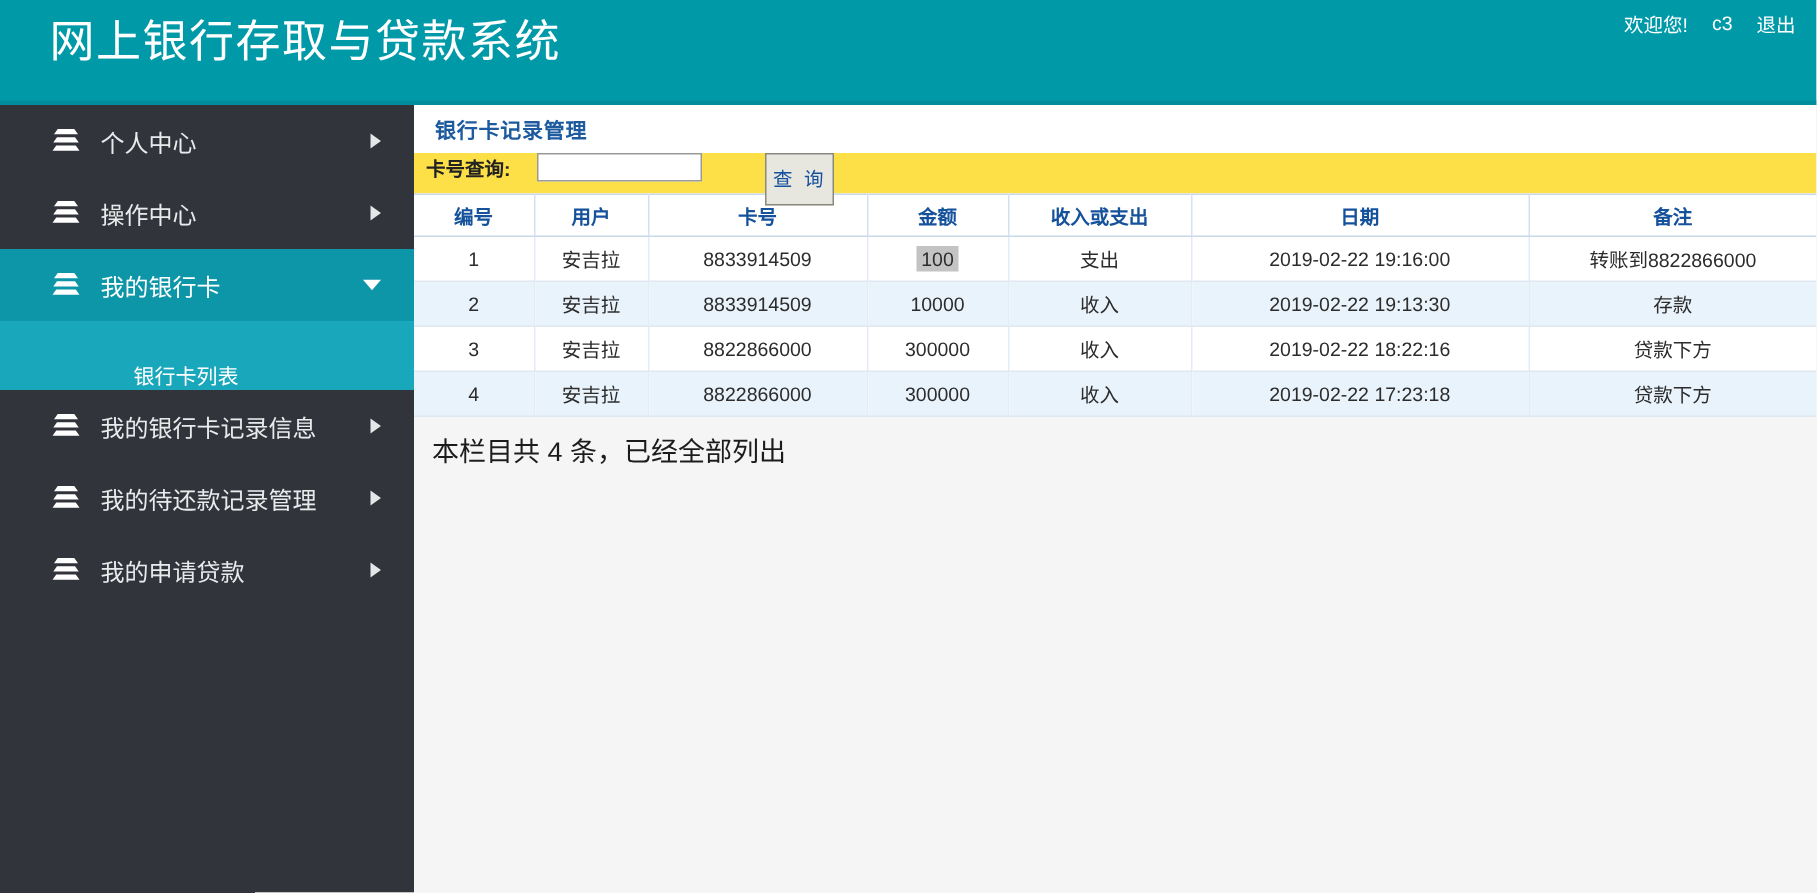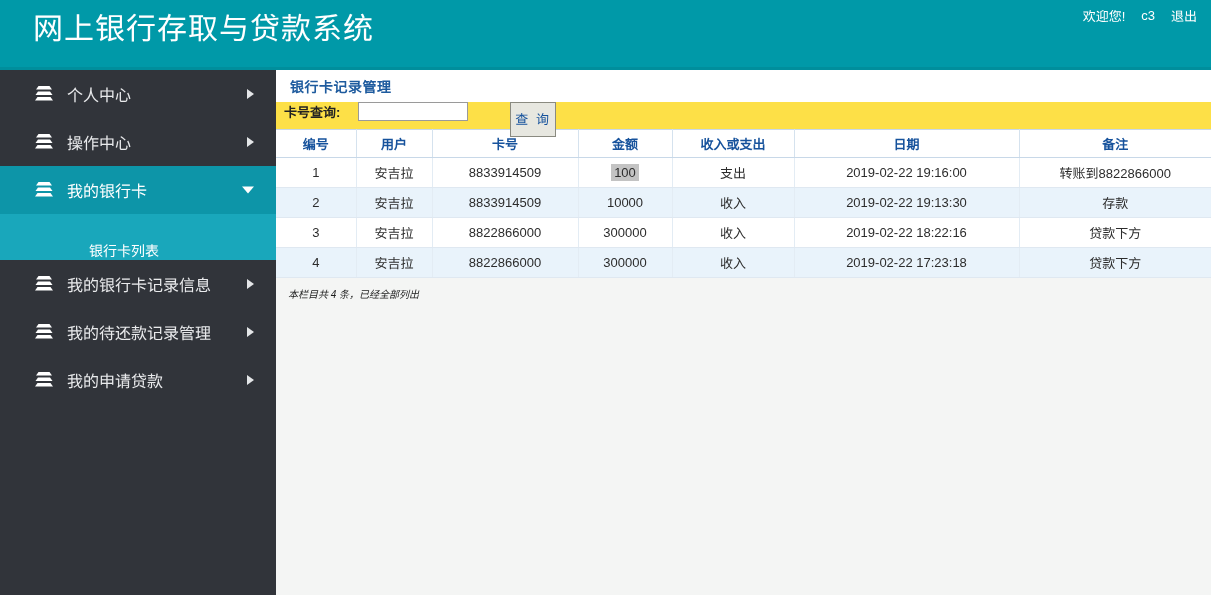--- a/index.html
+++ b/index.html
@@ -228,24 +228,23 @@
   .data-table td:last-child { border-right: none; }
   .data-table tbody tr:nth-child(odd)  { background: #ffffff; }
   .data-table tbody tr:nth-child(even) { background: #e9f3fb; }
   .sel-highlight {
     background: #c3c3c3;
     color: #2c2c2c;
     padding: 1px 3px;
   }
   .table-footer {
     padding: 8px 0 0 12px;
-    font-size: 10px;
+    font-size: 18px;
     color: #1c1c1c;
     white-space: nowrap;
-    font-style: italic;
   }
 </style>
 </head>
 <body>
 
 <div class="header">
   <div class="header-title">网上银行存取与贷款系统</div>
   <div class="header-right">
     <span class="hr-item">欢迎您!</span>
     <span class="hr-item hr-link">c3</span>

